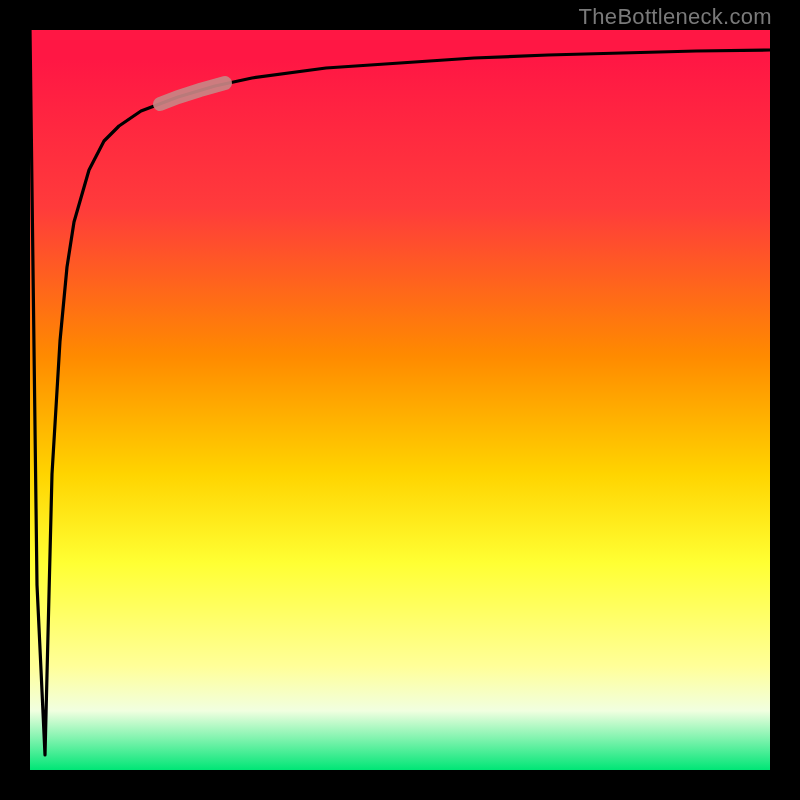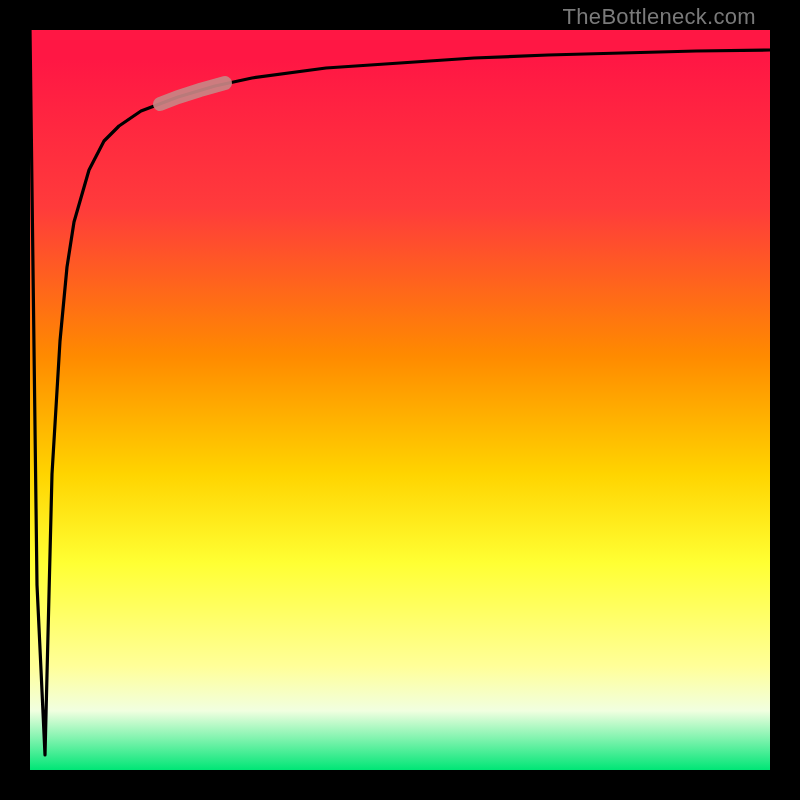--- a/index.html
+++ b/index.html
@@ -40,21 +40,21 @@
   .curve-svg {
     position: absolute;
     left: 0;
     top: 0;
     width: 740px;
     height: 740px;
   }
   .watermark {
     position: absolute;
     top: 4px;
-    right: 44px;
+    right: 28px;
     color: #7a7a7a;
     font-size: 22px;
     letter-spacing: 0.3px;
     user-select: none;
     margin-left: 24px;
   }
 </style>
 </head>
 <body>
 

